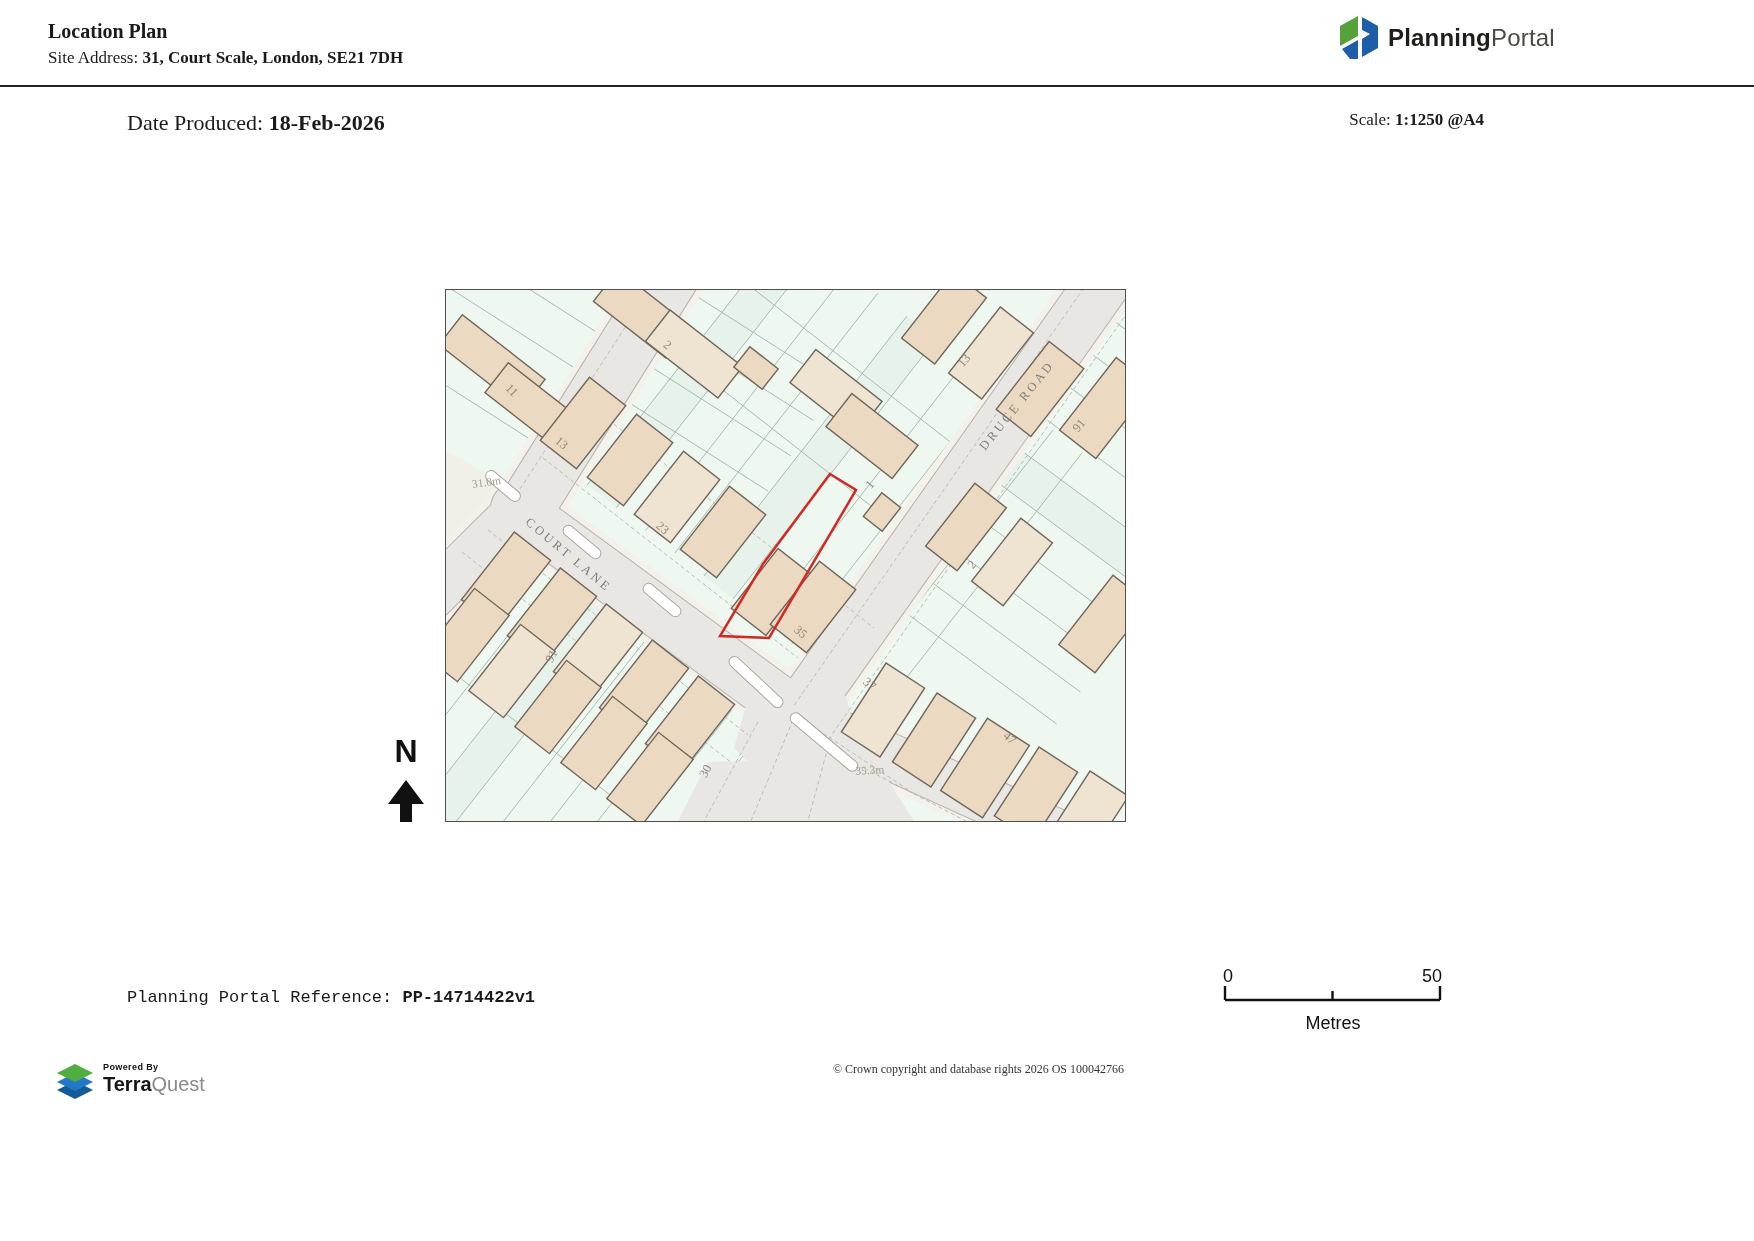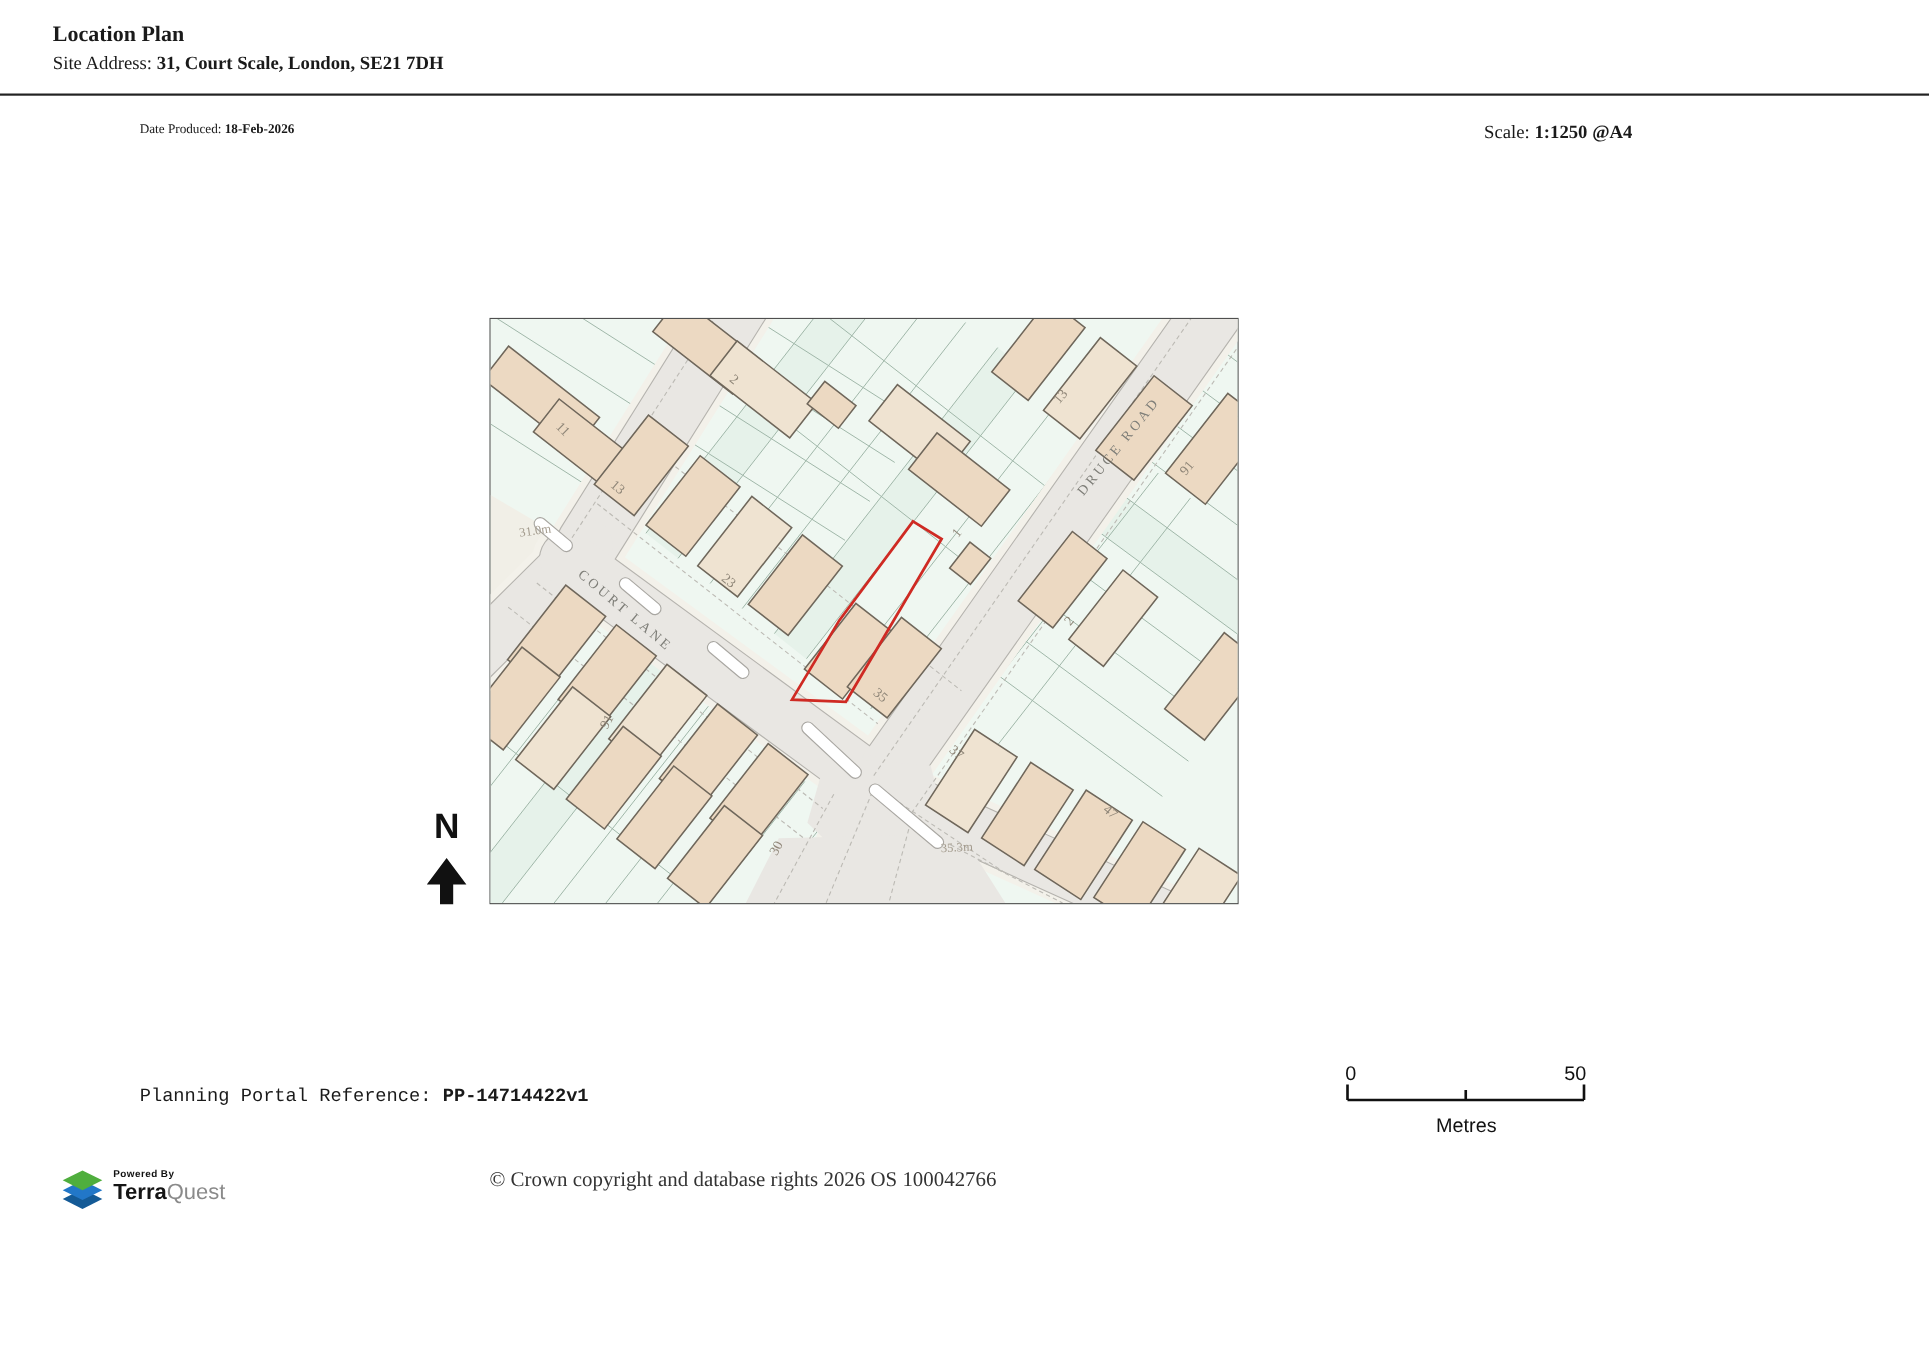--- a/index.html
+++ b/index.html
@@ -10,56 +10,66 @@
   #hdr-title{position:absolute;left:48px;top:20px;font-size:20px;font-weight:bold;}
   #hdr-addr{position:absolute;left:48px;top:48px;font-size:17px;}
   #hdr-rule{position:absolute;left:0;top:85px;width:1754px;border-top:2px solid #222;}
   
   #pp-logo{position:absolute;left:1338px;top:14px;display:flex;align-items:center;gap:8px;
            font-family:"Liberation Sans",sans-serif;}
   #pp-text{font-size:24px;letter-spacing:.2px;}
   #pp-text .bold{font-weight:bold;color:#1d1d1b;}
   #pp-text .light{font-weight:300;color:#4c4a46;}
   
-  #date-line{position:absolute;left:127px;top:110px;font-size:12px;}
+  #date-line{position:absolute;left:127px;top:110px;font-size:22px;}
   #scale-line{position:absolute;right:311px;top:110px;font-size:17px;}
   
   #map-wrap{position:absolute;left:445px;top:289px;width:679px;height:531px;
             border:1px solid #4f4f4f;background:#eff7f1;}
   #map-svg{display:block;}
   .map-lbl{font-family:"Liberation Serif",serif;fill:#8f8678;font-size:12.5px;}
   .map-lbl.dist{fill:#a39b8d;font-size:11.5px;}
   .map-lbl.road{fill:#7e7e78;font-size:12.5px;letter-spacing:3px;}
   
   #north{position:absolute;left:380px;top:728px;width:52px;height:100px;}
   
   #scalebar{position:absolute;left:1213px;top:960px;width:240px;height:84px;
             font-family:"Liberation Sans",sans-serif;}
   
   #ref-line{position:absolute;left:127px;top:988px;font-size:17px;font-family:Liberation Mono, monospace;}
-  #copyright{position:absolute;left:445px;top:1062px;width:679px;text-align:left;
-             font-size:19px;color:#333;}
+  #copyright{position:absolute;left:445px;top:1062px;width:679px;text-align:right;
+             font-size:12px;color:#333;}
   #tq{position:absolute;left:55px;top:1038px;display:flex;align-items:center;gap:8px;margin-top:17px;}
   #tq-text{font-family:"Liberation Sans",sans-serif;line-height:1;}
   #tq-powered{font-size:9px;font-weight:bold;color:#111;letter-spacing:.4px;margin-bottom:2px;}
   #tq-brand{font-size:20px;}
   #tq-brand .bold{font-weight:bold;color:#151515;}
   #tq-brand .light{font-weight:400;color:#8a8a8a;}
 </style>
 </head>
 <body>
 
 <div id="page">
 
   <div id="hdr-title">Location Plan</div>
   <div id="hdr-addr">
     <span>Site Address:</span>
     <span class="b">31, Court Scale, London, SE21 7DH</span>
   </div>
 
+  <div id="pp-logo">
+    <svg width="42" height="47" viewBox="0 0 42 47">
+      <path d="M2,12 L20,2 L20,22 L2,32 Z" fill="#55a13c"></path>
+      <path d="M24,3 L40,12 L40,34 L24,43 L24,25 L32,20 L24,16 Z" fill="#1c5fa8"></path>
+      <path d="M4,35 L20,26 L20,45 L12,45 Z" fill="#1c5fa8"></path>
+    </svg>
+    <div id="pp-text">
+      <span class="bold">Planning</span><span class="light">Portal</span>
+    </div>
+  </div>
 
   <div id="hdr-rule"></div>
 
   <div id="date-line">
     <span>Date Produced:</span>
     <span class="b">18-Feb-2026</span>
   </div>
   <div id="scale-line">
     <span>Scale:</span>
     <span class="b">1:1250 @A4</span>

